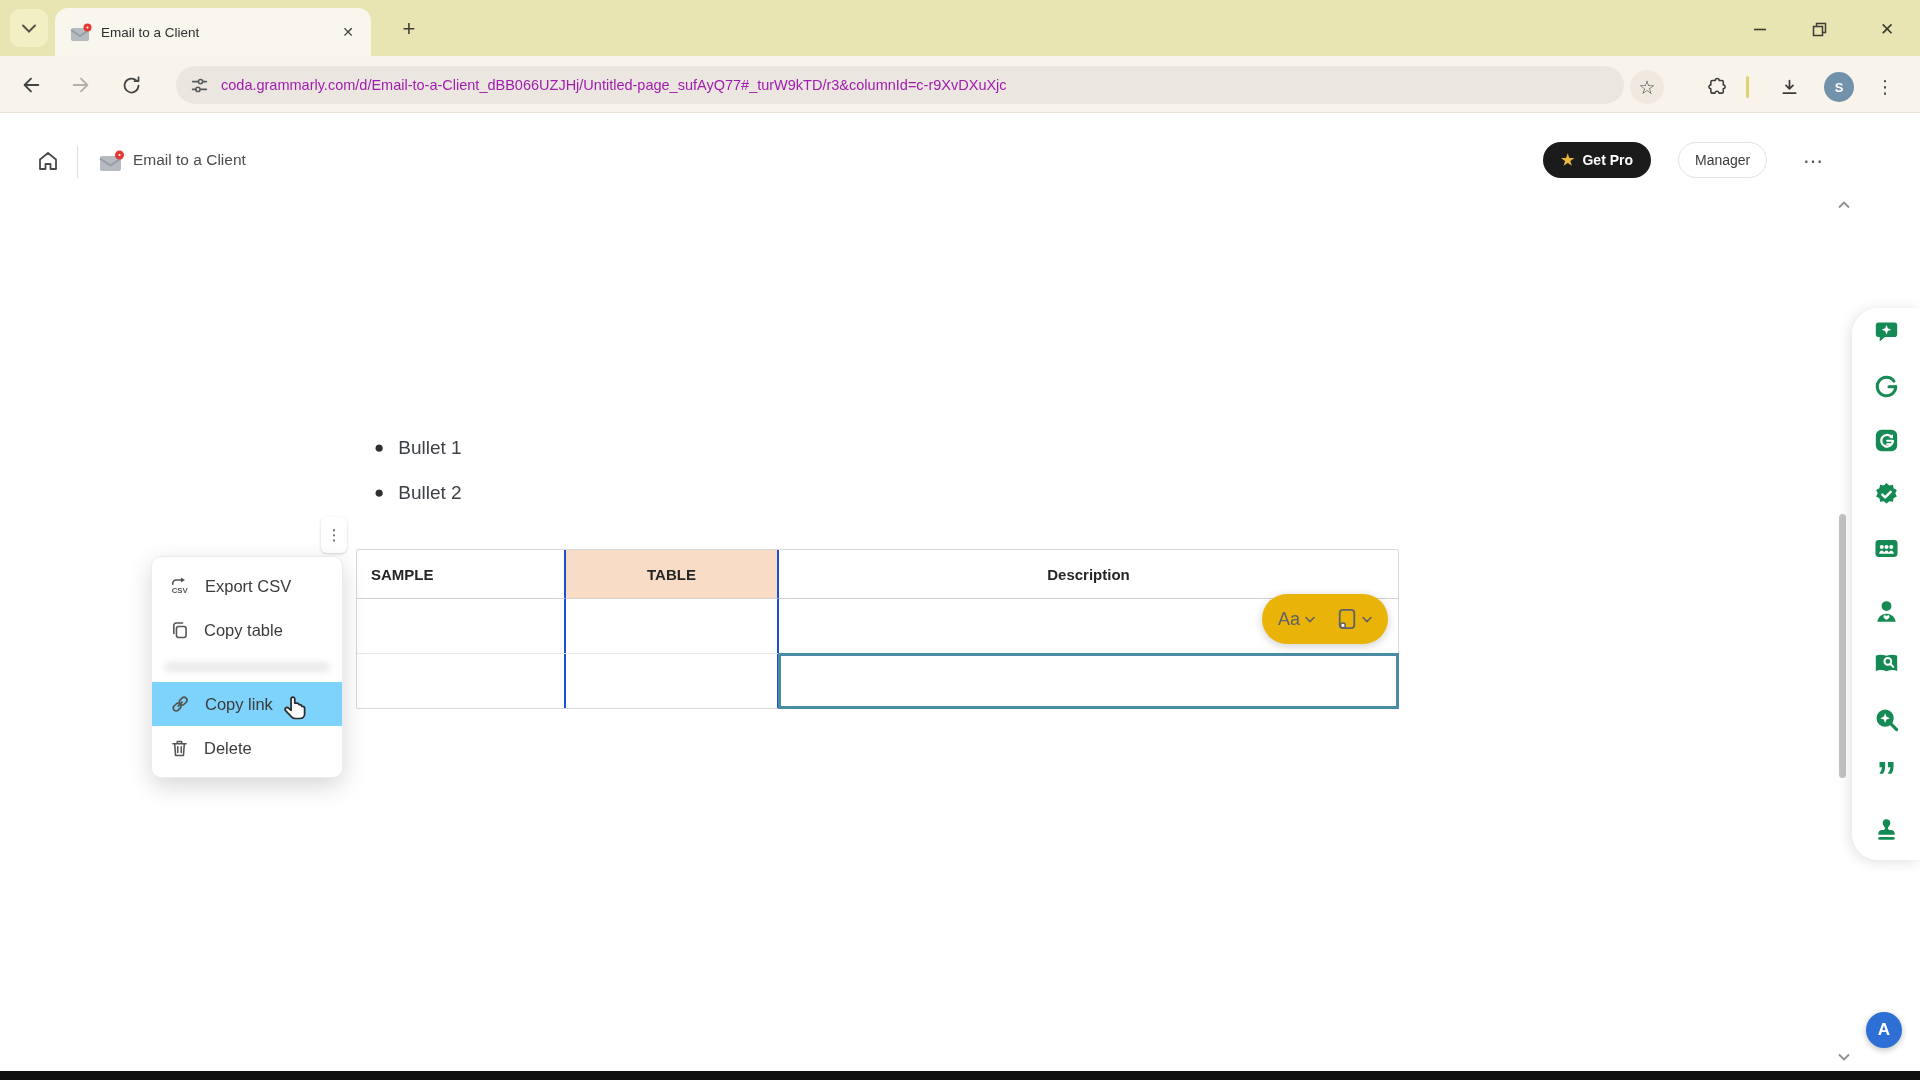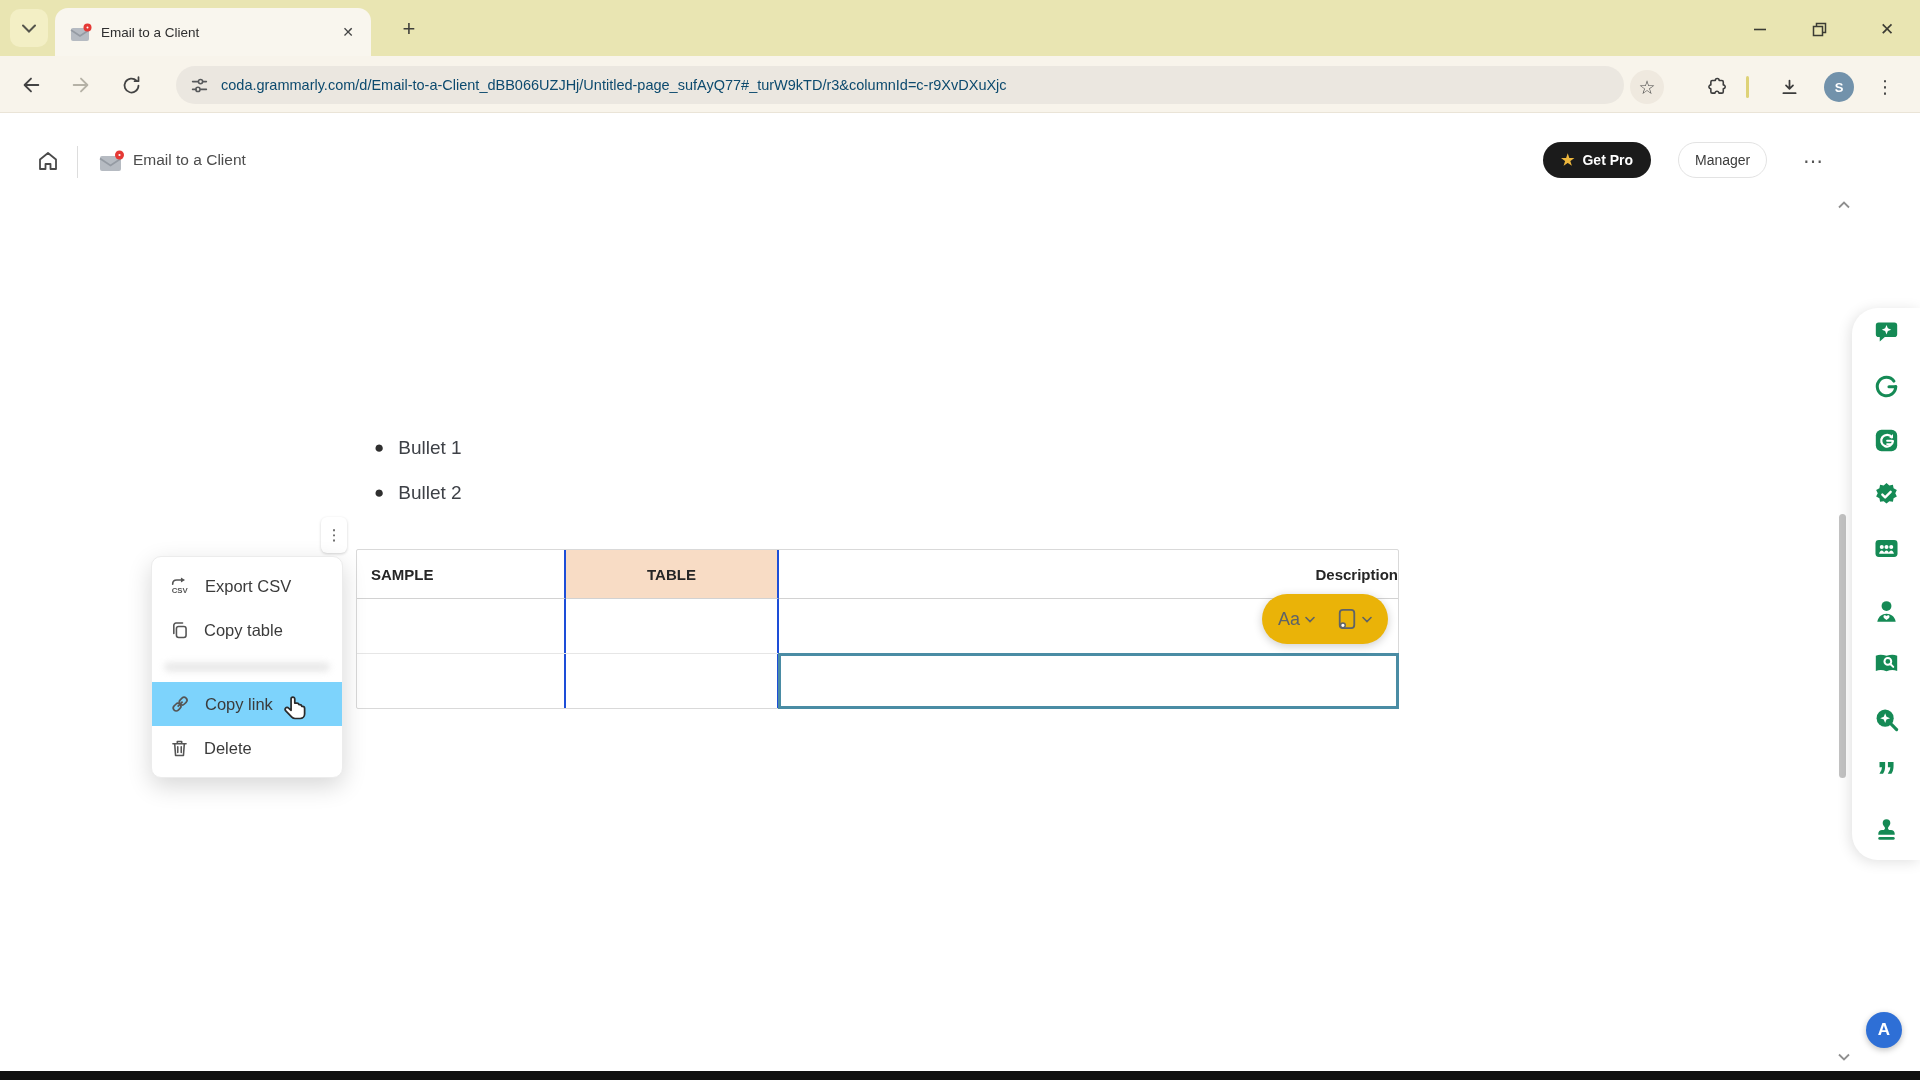--- a/index.html
+++ b/index.html
@@ -16,21 +16,21 @@
   .tab-title{flex:1;font-size:13.5px;color:#2f2f2f;white-space:nowrap;overflow:hidden;}
   .tab-close{width:22px;height:22px;border-radius:50%;display:flex;align-items:center;justify-content:center;
     color:#444;font-size:14px;}
   .newtab{left:396px;top:16px;width:26px;height:26px;display:flex;align-items:center;justify-content:center;
     color:#3f3f3a;font-size:22px;}
   .winctl{top:14px;width:30px;height:30px;display:flex;align-items:center;justify-content:center;color:#3c3c34;}
   .toolbar{left:0;top:56px;width:1920px;height:57px;background:#f8f4eb;border-bottom:1px solid #eae4d7;box-sizing:border-box;}
   .navbtn{top:70px;width:30px;height:30px;display:flex;align-items:center;justify-content:center;}
   .urlbar{left:176px;top:66px;width:1448px;height:38px;border-radius:19px;background:#ebe7e0;
     display:flex;align-items:center;padding:0 14px;box-sizing:border-box;gap:12px;}
-  .urltext{font-size:14.5px;color:#0c4a6e;white-space:nowrap;overflow:hidden;}
+  .urltext{font-size:14.5px;color:#a21caf;white-space:nowrap;overflow:hidden;}
   .chrome-ic{top:70px;width:34px;height:34px;display:flex;align-items:center;justify-content:center;}
   .star-glyph{font-size:19px;color:#454545;}
   .avatar-s{left:1824px;top:72px;width:30px;height:30px;border-radius:50%;background:#7292ab;color:#fff;
     display:flex;align-items:center;justify-content:center;font-size:13px;font-weight:bold;}
   .kebab-v{font-size:18px;color:#3c3c3c;letter-spacing:0;}
   .ysep{left:1746px;top:76px;width:3px;height:22px;background:#ded277;border-radius:2px;}
 
   
   .codahead{left:0;top:113px;width:1920px;height:72px;background:#fff;}
   .hdiv{left:77px;top:146px;width:1px;height:32px;background:#ddd;}
@@ -48,21 +48,21 @@
   .bullet-row{left:374px;font-size:19px;color:#3e4147;display:flex;align-items:center;gap:14px;}
   .bullet-dot{font-size:17px;color:#2f2f2f;}
   .row-kebab{left:321px;top:517px;width:26px;height:36px;border-radius:6px;background:#fff;
     box-shadow:0 1px 3px rgba(0,0,0,.18);display:flex;align-items:center;justify-content:center;
     color:#4a4a4a;font-size:15px;}
 
   
   .tbl{left:356px;top:549px;width:1043px;border:1px solid #d9d9d9;border-radius:2px;box-sizing:border-box;background:#fff;}
   .trow{display:flex;}
   .tcell{box-sizing:border-box;border-right:2px solid #1d4ed8;position:relative;}
-  .tcell:last-child{border-right:none;text-align:right;}
+  .tcell:last-child{border-right:none;}
   .thead .tcell{height:49px;line-height:49px;font-size:15px;font-weight:bold;color:#262626;border-bottom:1px solid #d2d2d2;}
   .tbody-r{border-bottom:1px solid #e6e6e6;}
   .tbody-r:last-child{border-bottom:none;}
   .tbody-r .tcell{height:54px;}
   .c1{width:209px;padding-left:14px;}
   .c2{width:213px;text-align:center;}
   .c3{width:619px;text-align:center;}
   .th-accent{background:#f8dcc5;}
   .sel-cell{box-shadow:inset 0 0 0 2px #4a8ca4, 0 0 0 1px #4a8ca4;}
 

